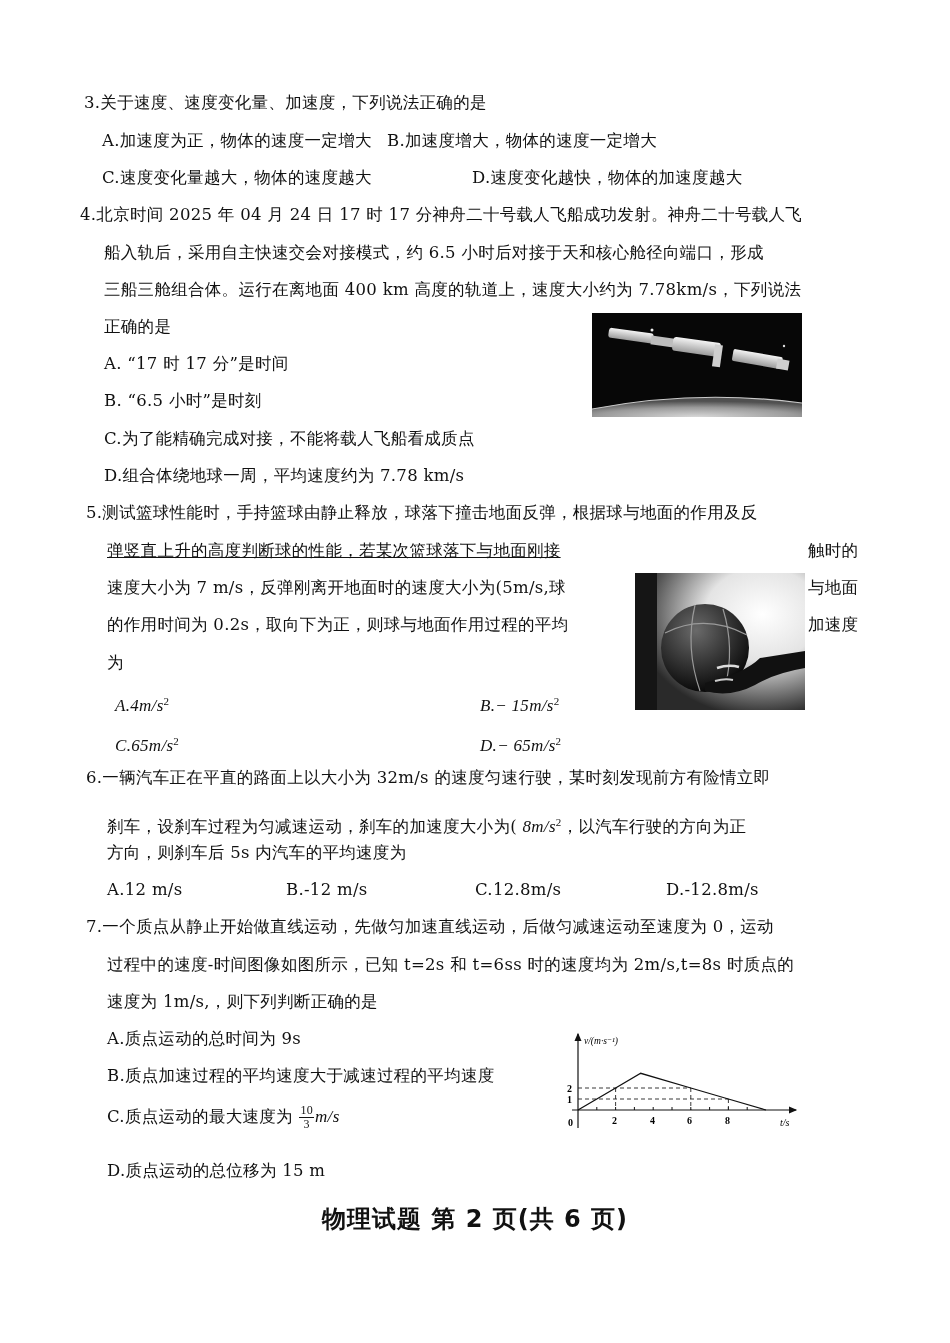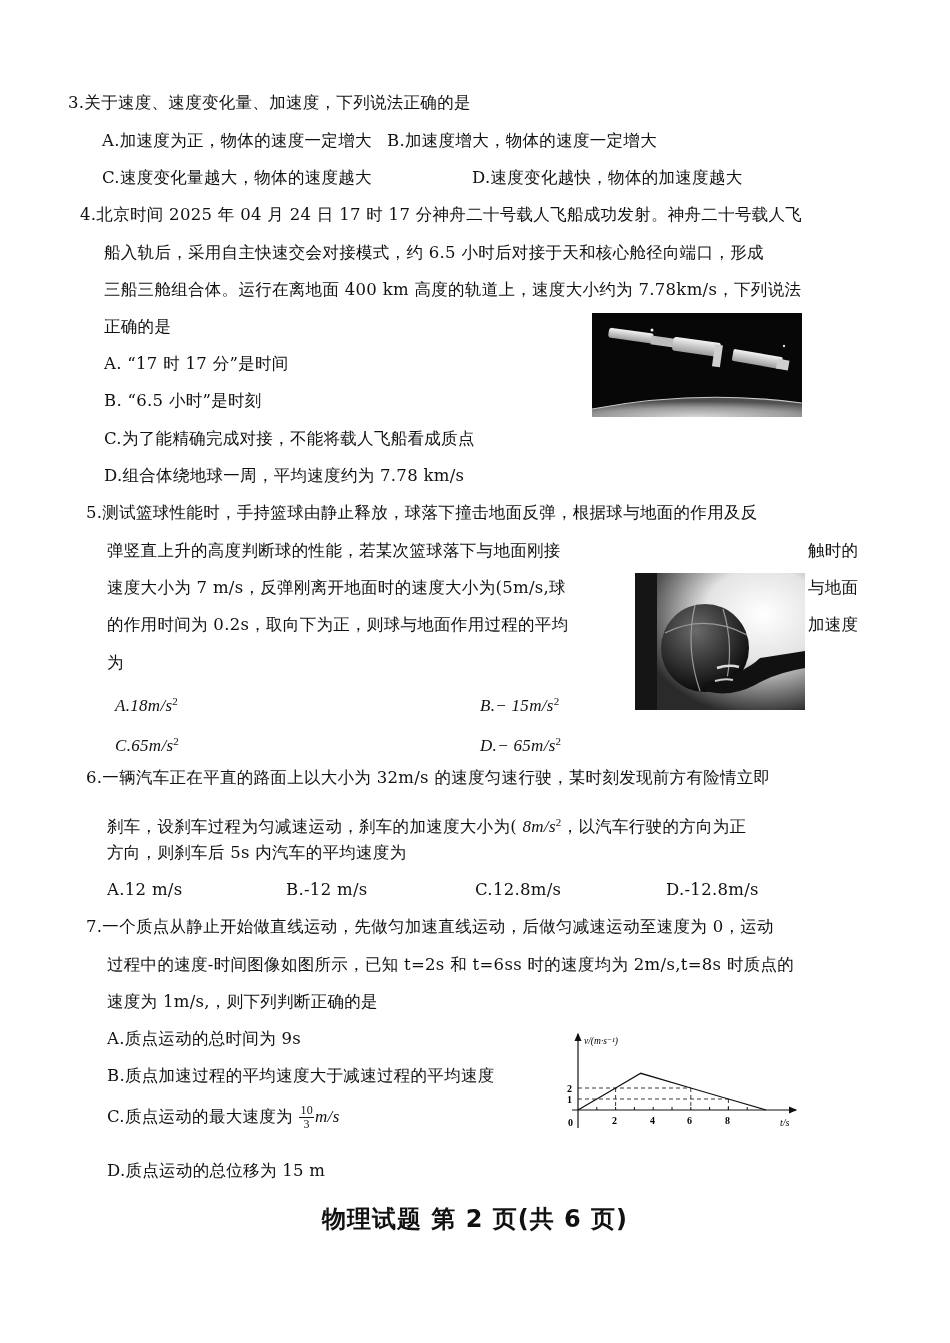--- a/index.html
+++ b/index.html
@@ -12,21 +12,21 @@
   .frac { display:inline-block; vertical-align:middle; text-align:center; font-family:"Liberation Serif",serif; font-size:12px; line-height:13px; margin:0 1px; }
   .frac span { display:block; }
   .frac .num { border-bottom:1px solid #111; padding:0 1px; }
   .footer { position:absolute; left:0; width:950px; top:1203px; text-align:center; font-size:24px; font-weight:bold; font-family:"DejaVu Sans","Liberation Sans",sans-serif; letter-spacing:1px; }
   svg text { font-family:"Liberation Serif","DejaVu Serif",serif; }
 </style>
 </head>
 <body>
 
 <div>
-  <div class="line" style="left:68px;top:93px;">3.关于速度、速度变化量、加速度，下列说法正确的是</div>
+  <div class="line" style="left:84px;top:93px;">3.关于速度、速度变化量、加速度，下列说法正确的是</div>
   <div class="line" style="left:102px;top:131px;">A.加速度为正，物体的速度一定增大</div>
   <div class="line" style="left:387px;top:131px;">B.加速度增大，物体的速度一定增大</div>
   <div class="line" style="left:102px;top:168px;">C.速度变化量越大，物体的速度越大</div>
   <div class="line" style="left:472px;top:168px;">D.速度变化越快，物体的加速度越大</div>
 </div>
 
 <div>
   <div class="line" style="left:80px;top:205px;">4.北京时间 2025 年 04 月 24  日 17 时 17 分神舟二十号载人飞船成功发射。神舟二十号载人飞</div>
   <div class="line" style="left:104px;top:243px;">船入轨后，采用自主快速交会对接模式，约 6.5 小时后对接于天和核心舱径向端口，形成</div>
   <div class="line" style="left:104px;top:280px;">三船三舱组合体。运行在离地面 400  km 高度的轨道上，速度大小约为 7.78km/s，下列说法</div>
@@ -61,30 +61,30 @@
       <rect x="140" y="40" width="50" height="12" rx="2" fill="url(#hull)"></rect>
       <rect x="185" y="42" width="12" height="10" fill="#d0d0d0"></rect>
     </g>
     <circle cx="60" cy="17" r="1.5" fill="#eee"></circle>
     <circle cx="192" cy="33" r="1.2" fill="#ddd"></circle>
   </svg>
 </div>
 
 <div>
   <div class="line" style="left:86px;top:503px;">5.测试篮球性能时，手持篮球由静止释放，球落下撞击地面反弹，根据球与地面的作用及反</div>
-  <div class="line" style="left:107px;top:541px;">弹竖直上升的高度判断球的性能，若某次篮球落下与地面刚接</div>
+  <div class="line" style="left:107px;top:541px;text-decoration:underline;">弹竖直上升的高度判断球的性能，若某次篮球落下与地面刚接</div>
   <div class="line" style="left:808px;top:541px;">触时的</div>
   <div class="line" style="left:107px;top:578px;">速度大小为 7  m/s，反弹刚离开地面时的速度大小为(5m/s,球</div>
   <div class="line" style="left:808px;top:578px;">与地面</div>
   <div class="line" style="left:107px;top:615px;">的作用时间为 0.2s，取向下为正，则球与地面作用过程的平均</div>
   <div class="line" style="left:808px;top:615px;">加速度</div>
   <div class="line" style="left:107px;top:653px;">为</div>
 
   <div class="line math" style="left:115px;top:691px;">
-    <span>A.</span><span>18m/s</span><span class="up">2</span>
+    <span>A.</span><span>4m/s</span><span class="up">2</span>
   </div>
   <div class="line math" style="left:480px;top:691px;">
     <span>B.</span><span>− 15m/s</span><span class="up">2</span>
   </div>
   <div class="line math" style="left:115px;top:731px;">
     <span>C.</span><span>65m/s</span><span class="up">2</span>
   </div>
   <div class="line math" style="left:480px;top:731px;">
     <span>D.</span><span>− 65m/s</span><span class="up">2</span>
   </div>

